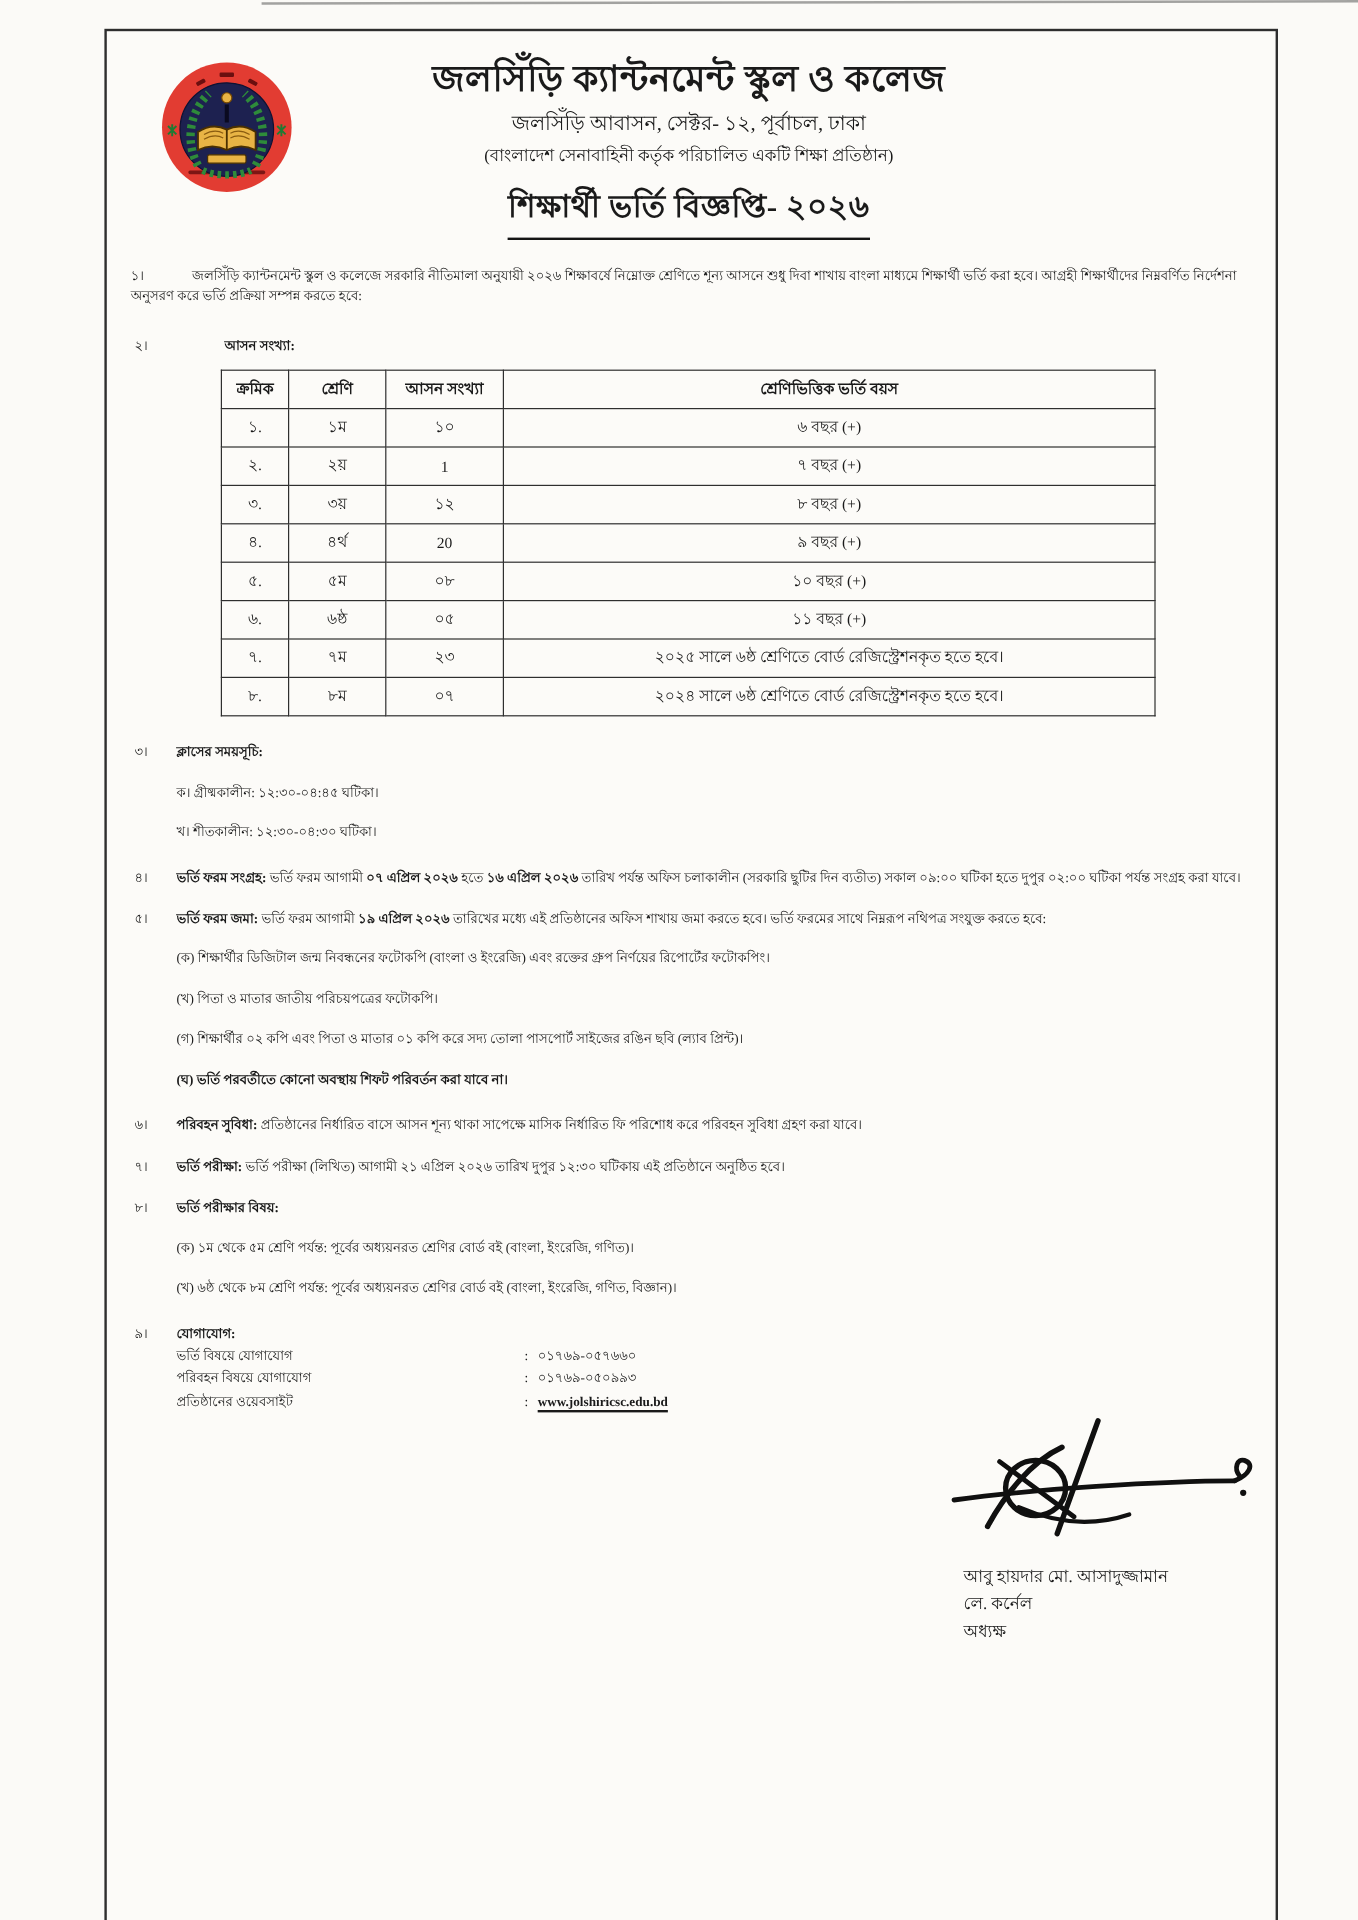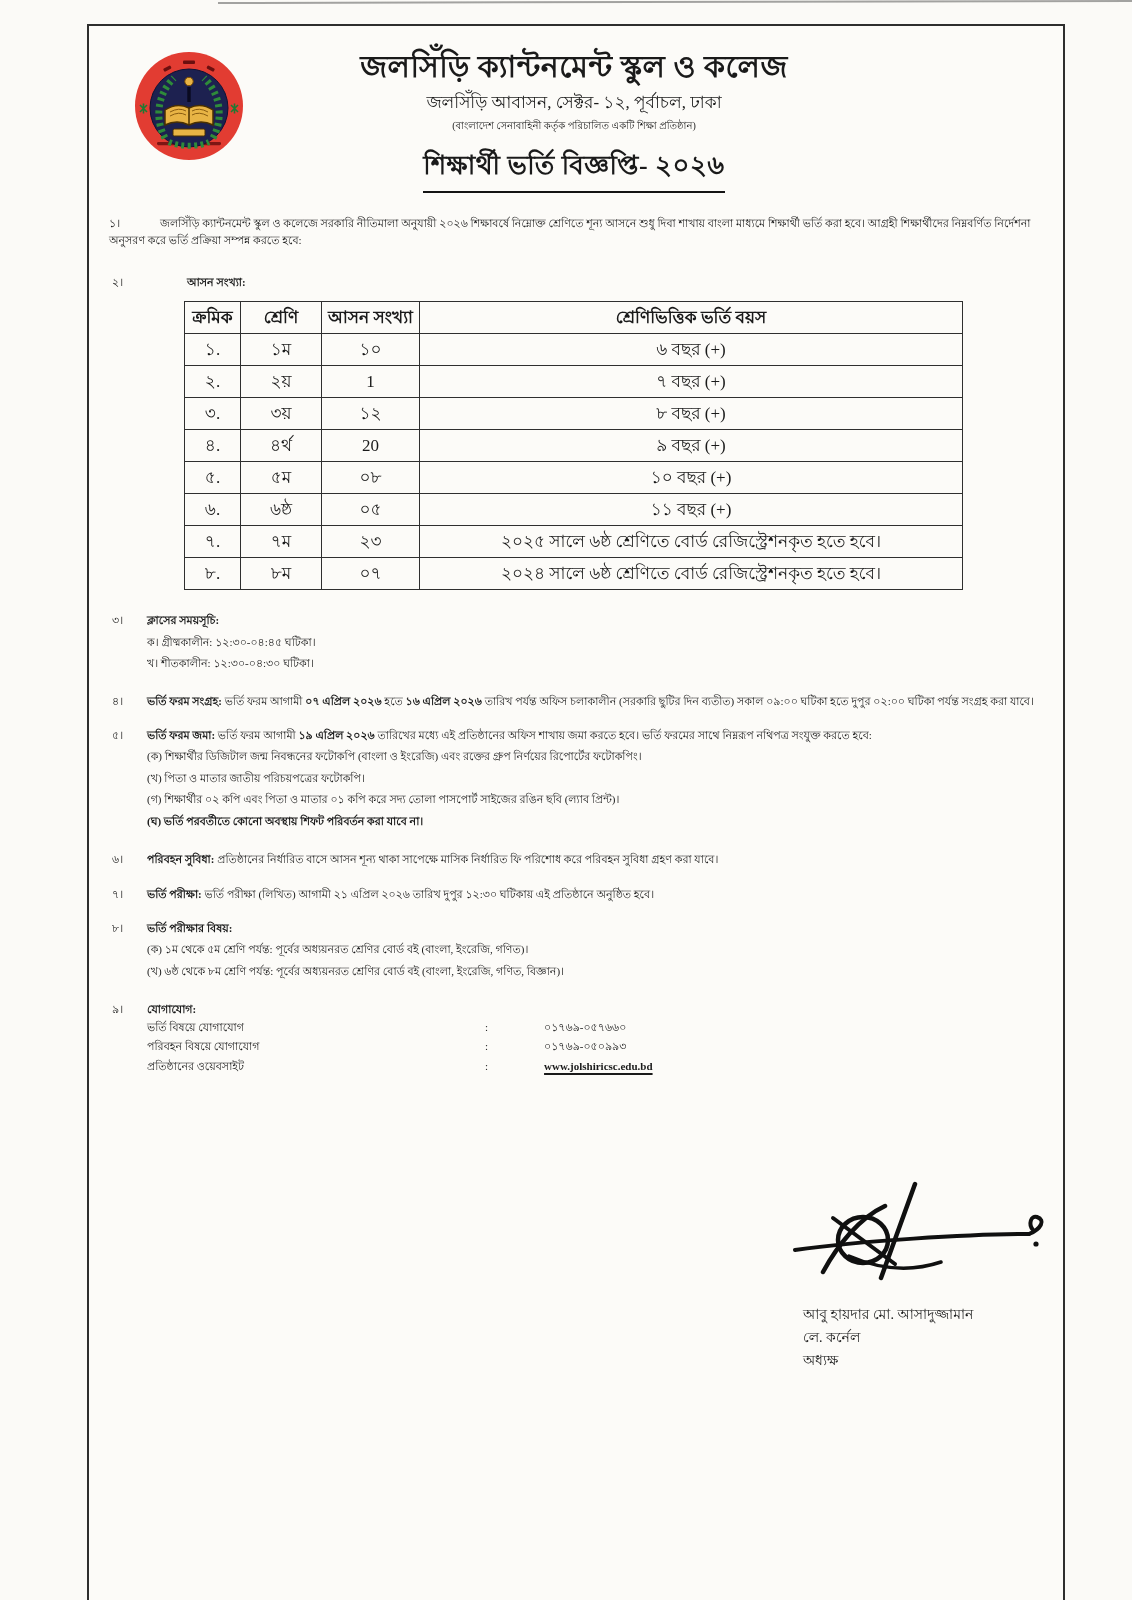--- a/index.html
+++ b/index.html
@@ -16,53 +16,53 @@
   .frame{
     position:absolute;left:87px;top:24px;width:978px;height:1581px;
     border:2px solid #2e2e2e;background:#fcfbf8;box-sizing:border-box;
     padding:0 14px 0 10px;
     font-family:Liberation Serif, serif;
   }
   .logo{position:absolute;left:44px;top:24px;width:112px;height:112px;}
   .header{padding-top:24px;text-align:center;}
   .school-name{font-size:30px;font-weight:bold;line-height:1.15;letter-spacing:.5px;}
   .address{font-size:17px;margin-top:4px;}
-  .managed{font-size:10px;margin-top:1px;}
+  .managed{font-size:14px;margin-top:1px;}
   .notice-title-wrap{margin-top:10px;}
   .notice-title{
     display:inline-block;font-size:26px;font-weight:bold;
     border-bottom:2.5px solid #141414;padding-bottom:2px;letter-spacing:.5px;
   }
   .para,.sec{font-size:11px;line-height:1.6;}
   .para{margin-top:22px;padding-left:10px;padding-right:4px;text-align:left;}
   .para .num{margin-right:40px;}
   .sec{position:relative;padding-left:48px;padding-right:6px;}
   .sec .num{position:absolute;left:13px;top:0;}
   .sec-2{margin-top:24px;}
   .sec-2 .heading{margin-left:40px;}
   .heading,.bold{font-weight:bold;}
   table.seats{
     border-collapse:collapse;margin-left:85px;margin-top:10px;
-    width:778px;table-layout:fixed;font-size:17px;
+    width:778px;table-layout:fixed;font-size:13px;
   }
   table.seats th,table.seats td{
     border:1.6px solid #2f2f2f;text-align:center;vertical-align:middle;
     height:29px;padding:1px 4px;overflow:hidden;white-space:nowrap;
   }
   table.seats col.c1{width:56px;} table.seats col.c2{width:81px;}
   table.seats col.c3{width:98px;} table.seats col.c4{width:543px;}
   .sec-3{margin-top:22px;}
-  .sub{margin-top:4px;}
+  .sub{margin-top:16px;}
   .sec-4{margin-top:20px;}
   .sec-5{margin-top:16px;}
   .sec-6{margin-top:20px;}
   .sec-7{margin-top:18px;}
   .sec-8{margin-top:16px;}
   .sec-9{margin-top:20px;}
-  .contact-row{display:flex;line-height:1.75;gap:48px;}
+  .contact-row{display:flex;line-height:1.75;}
   .contact-row .c-label{width:290px;flex:0 0 290px;}
   .contact-row .c-colon{margin-right:8px;}
   .website-value{font-weight:bold;text-decoration:underline;text-decoration-thickness:1.5px;text-underline-offset:3px;}
   .signature-block{position:absolute;left:700px;top:1150px;width:300px;}
   .signature-scribble{display:block;margin-left:0;}
   .sign-lines{font-size:14px;line-height:1.65;margin-top:2px;padding-left:14px;}
 </style>
 </head>
 <body>
 

